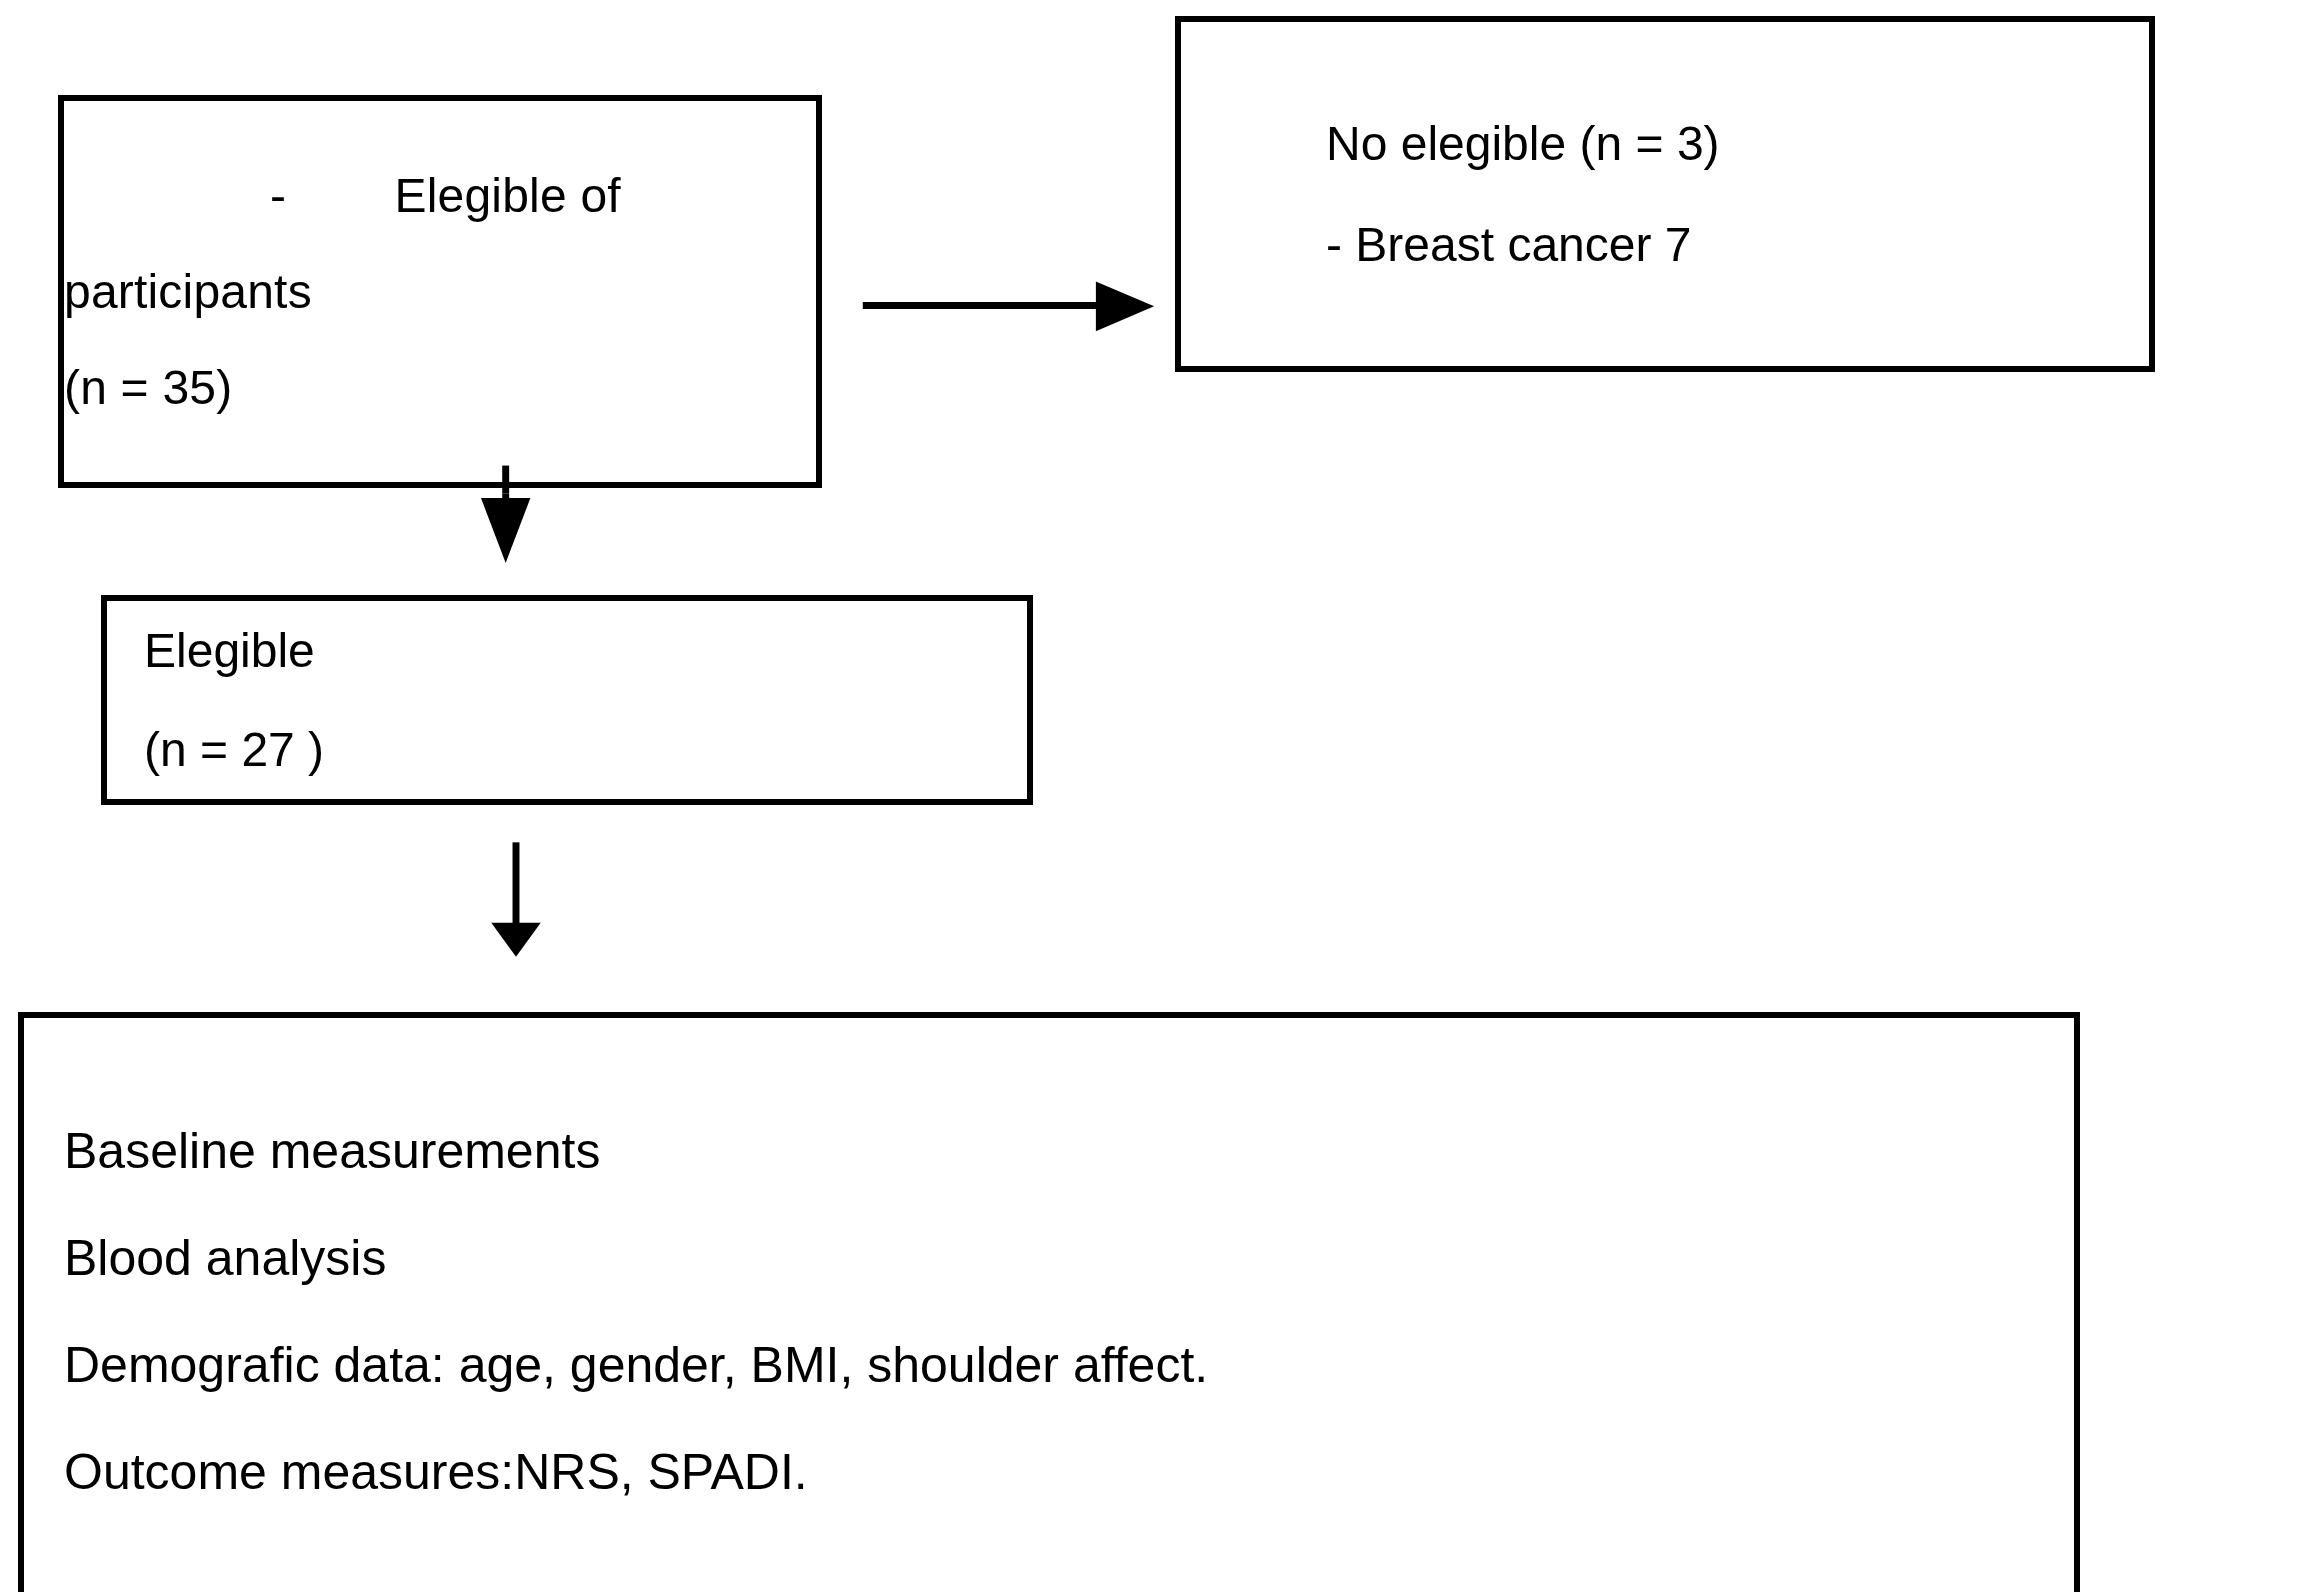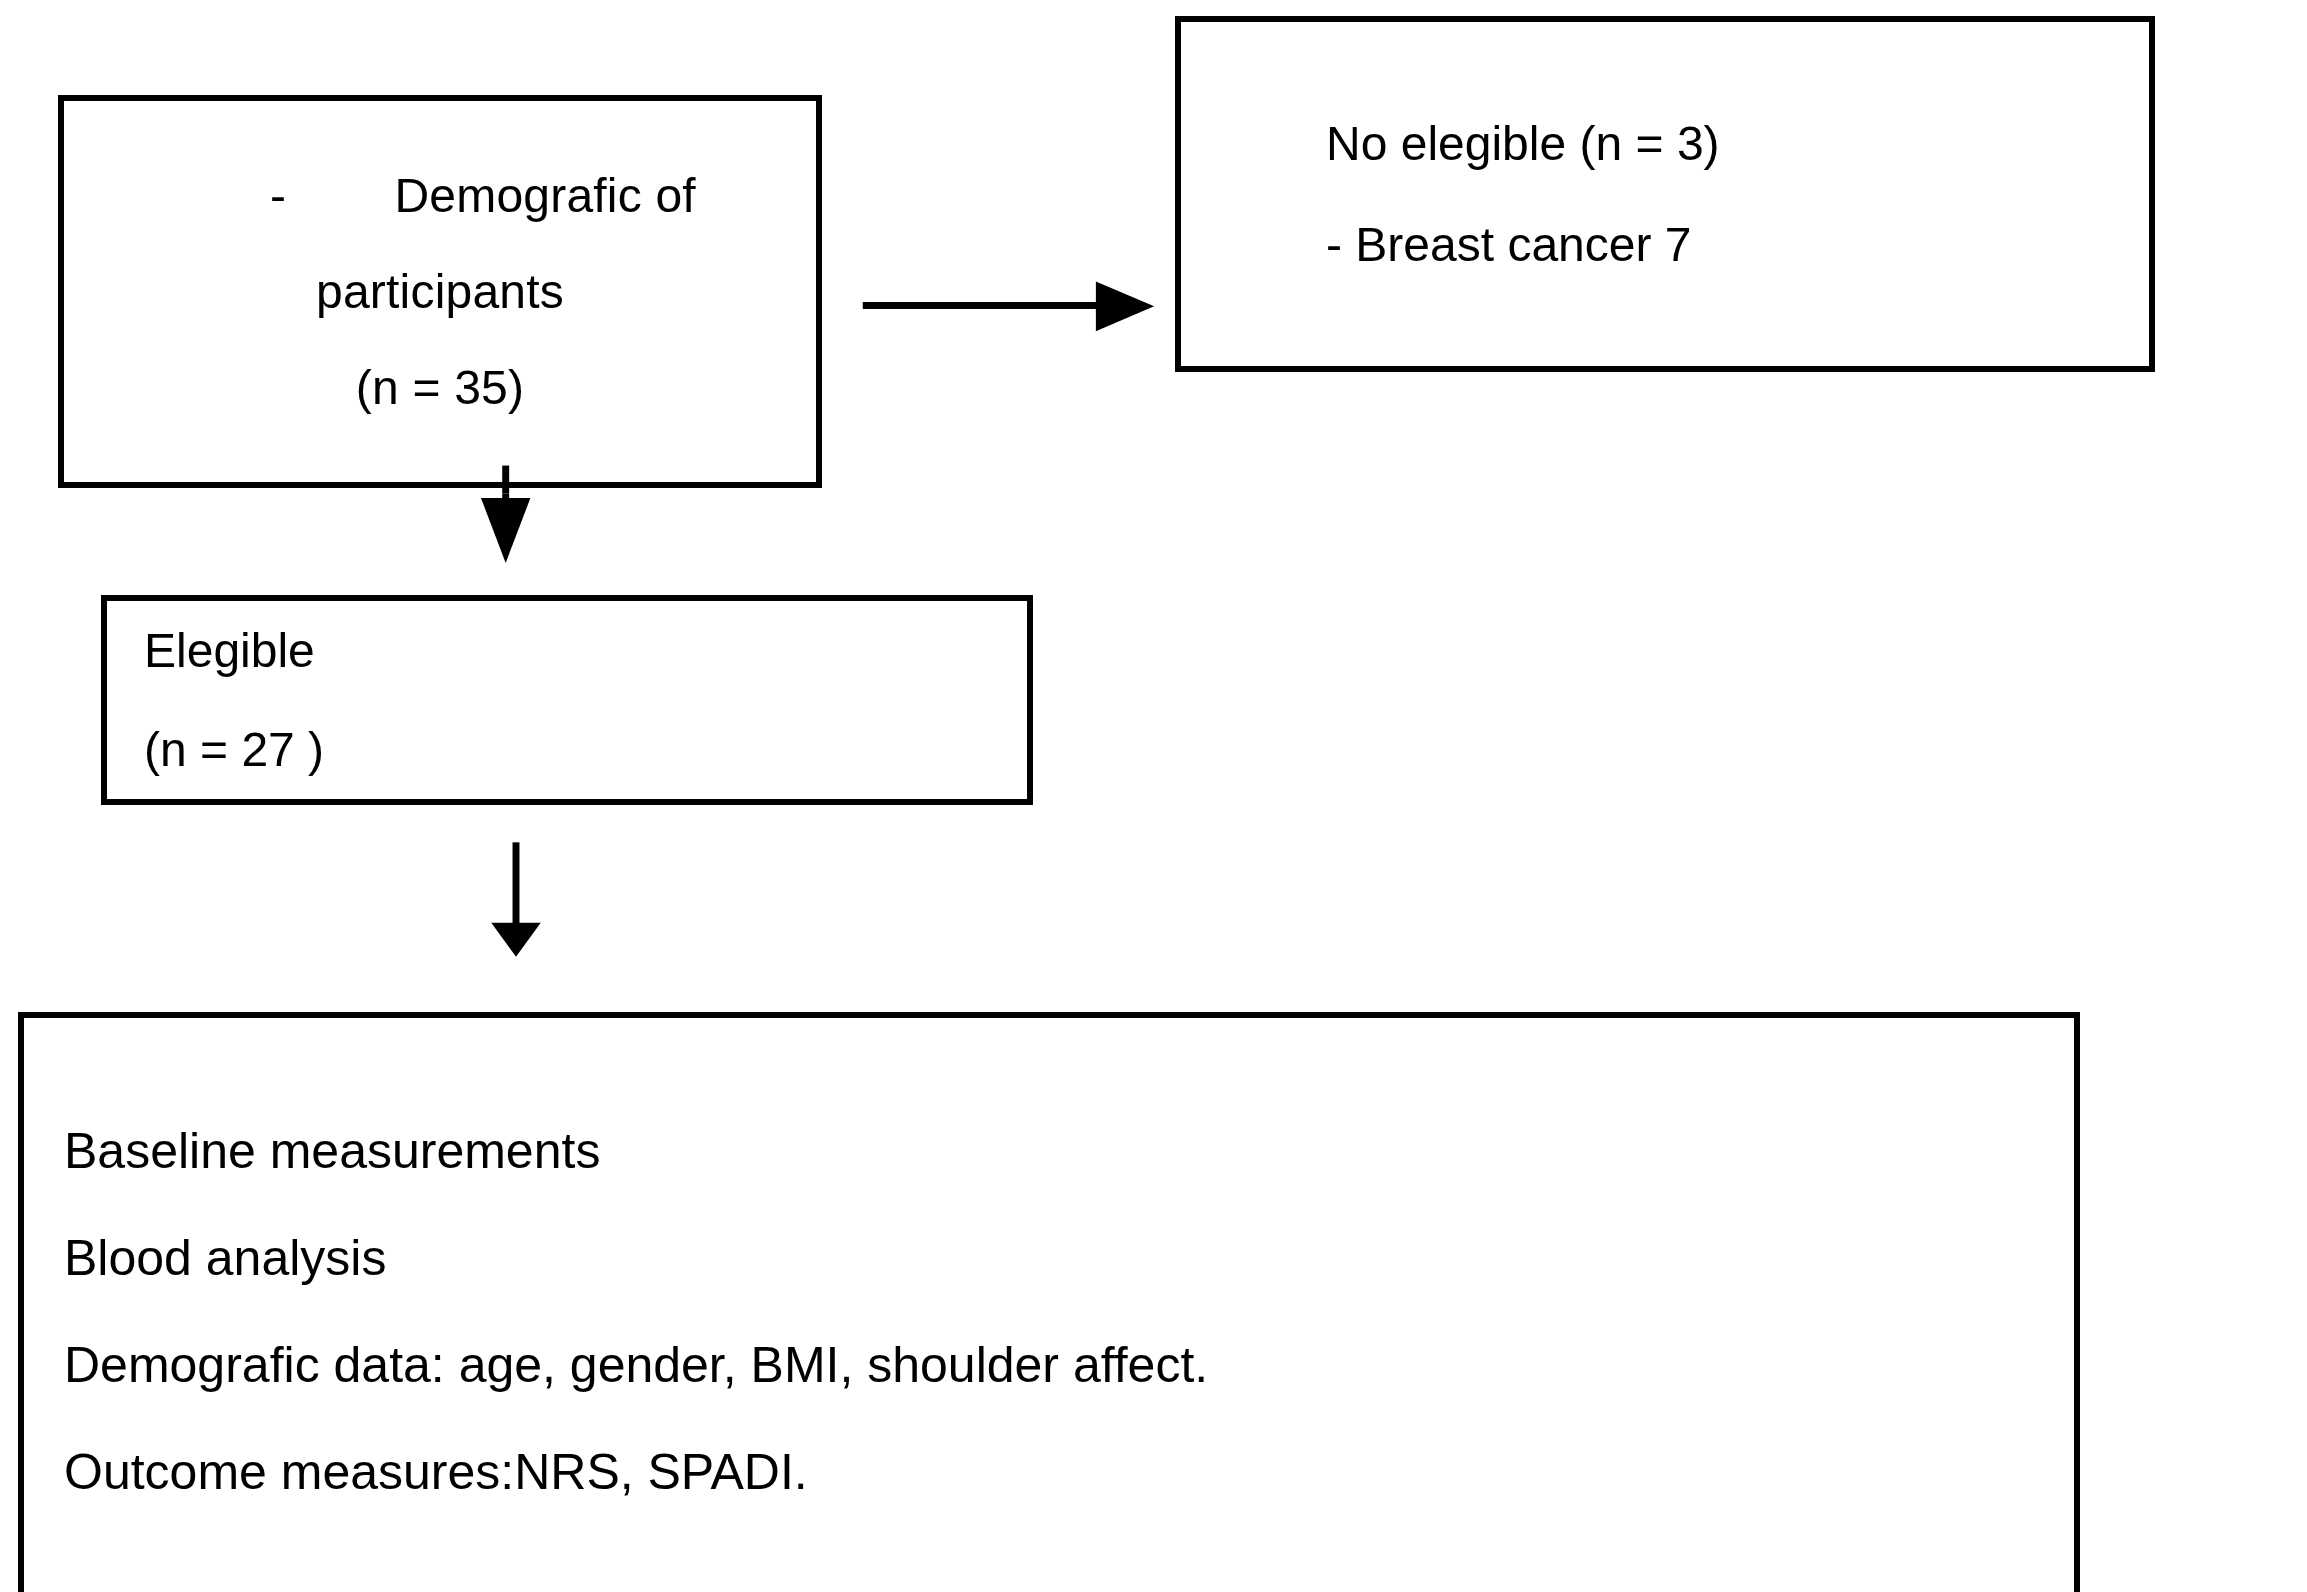--- a/index.html
+++ b/index.html
@@ -42,21 +42,20 @@
     width: 764px;
     height: 393px;
   }
   #box-screening .node-inner {
     justify-content: center;
     padding-left: 0;
   }
   .screening-line {
     font-size: 48px;
     line-height: 96px;
-    text-align: center;
     white-space: pre;
     letter-spacing: 0.2px;
   }
   .screening-line.first {
     text-align: left;
     padding-left: 206px;
   }
 
   
   #box-noneligible {
@@ -141,21 +140,21 @@
     height: 128px;
   }
 </style>
 </head>
 <body>
 
 <div id="canvas">
 
   <div class="node" id="box-screening">
     <div class="node-inner">
-      <div class="screening-line first">-        Demografic of</div>
+      <div class="screening-line first">-        Elegible of</div>
       <div class="screening-line">participants</div>
       <div class="screening-line">(n = 35)</div>
     </div>
   </div>
 
   <div class="node" id="box-noneligible">
     <div class="node-inner">
       <div class="noneligible-line">No elegible (n = 3)</div>
       <div class="noneligible-line">- Breast cancer 7</div>
     </div>

